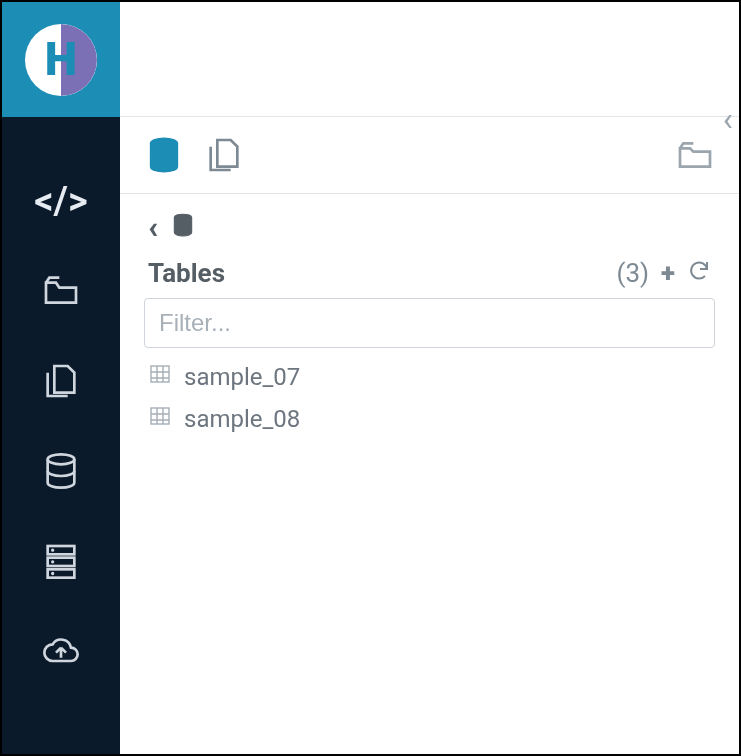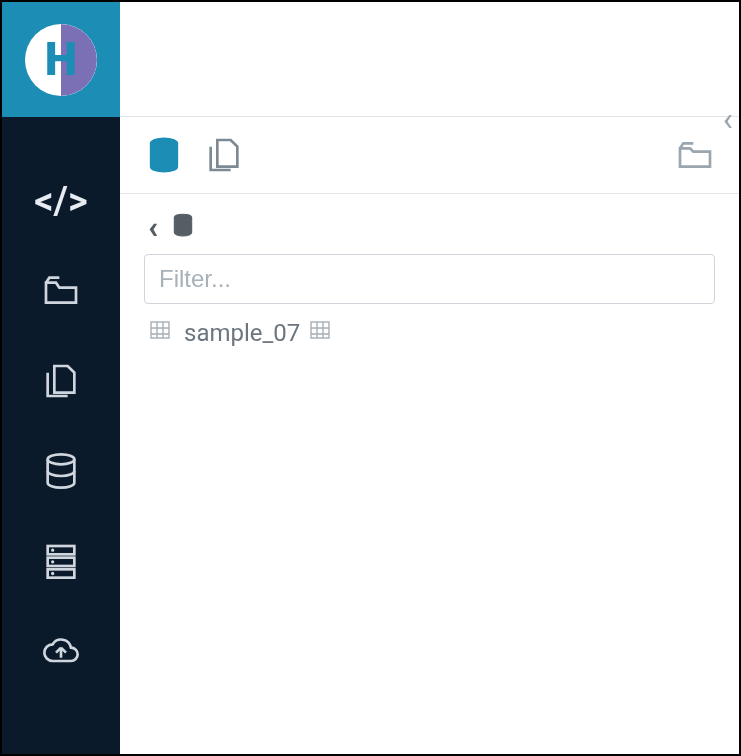--- a/index.html
+++ b/index.html
@@ -142,21 +142,21 @@
     .filter-input {
       width: 100%;
       padding: 10px 14px;
       font-size: 24px;
       border: 1px solid #cfd5da;
       border-radius: 4px;
       color: #7f1d1d;
     }
     .filter-input::placeholder { color: #a8b0b8; }
 
-    .list { padding: 12px 28px; display: flex; flex-direction: row; gap: 8px; }
+    .list { padding: 12px 28px; display: flex; flex-direction: column; gap: 8px; }
     .list-item {
       display: flex;
       align-items: center;
       gap: 12px;
       font-size: 24px;
       color: #6d767f;
       cursor: pointer;
       padding: 2px 0;
     }
     .table-ico svg { width: 24px; height: 24px; }
@@ -243,20 +243,31 @@
     <span class="back">‹</span>
     <span class="bc-db">
       <svg viewBox="0 0 24 24">
           <ellipse cx="12" cy="5" rx="8" ry="3"></ellipse>
           <path d="M4 5v7c0 1.7 3.6 3 8 3s8-1.3 8-3V5"></path>
           <path d="M4 12v7c0 1.7 3.6 3 8 3s8-1.3 8-3v-7"></path>
         </svg>
     </span>
   </div>
 
+  <div class="section-head">
+    <span>Tables</span>
+    <span class="count">(3)</span>
+    <span class="add">+</span>
+    <span class="refresh">
+      <svg viewBox="0 0 24 24">
+          <path d="M20 11a8 8 0 10-2 7" stroke-width="2"></path>
+          <path d="M20 4v7h-7" stroke-width="2"></path>
+        </svg>
+    </span>
+  </div>
 
   <div class="filter-wrap">
     <input class="filter-input" type="text" placeholder="Filter..." style="">
   </div>
 
   <div class="list">
     <div class="list-item">
       <span class="table-ico">
         <svg viewBox="0 0 24 24">
             <rect x="3" y="4" width="18" height="16" stroke-width="1.4"></rect>
@@ -265,15 +276,16 @@
       </span>
       <span>sample_07</span>
     </div>
     <div class="list-item">
       <span class="table-ico">
         <svg viewBox="0 0 24 24">
             <rect x="3" y="4" width="18" height="16" stroke-width="1.4"></rect>
             <path d="M3 10h18M3 16h18M9 4v16M15 4v16" stroke-width="1.4"></path>
           </svg>
       </span>
+      <span>sample_08</span>
     </div>
   </div>
 </div>
 
 </body></html>

